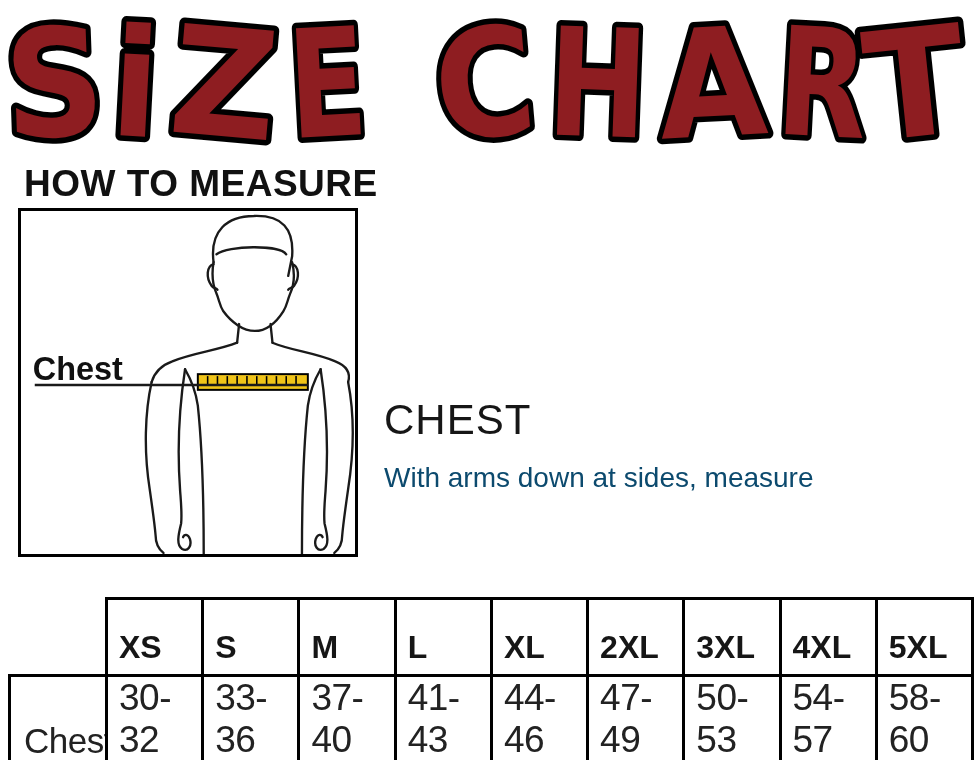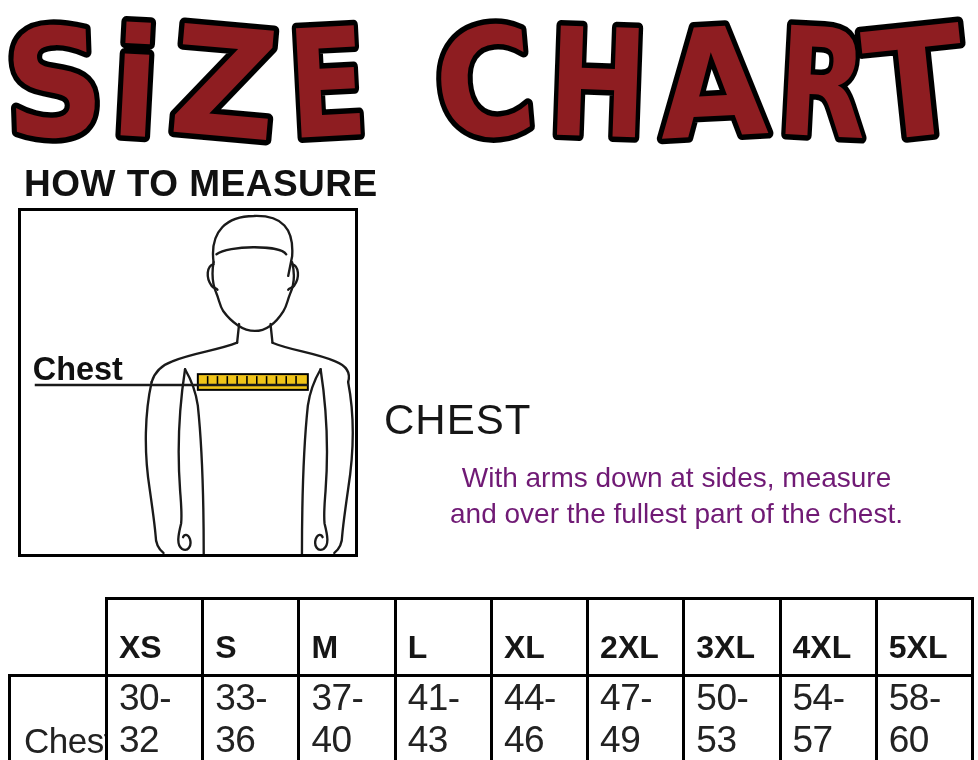--- a/index.html
+++ b/index.html
@@ -65,23 +65,22 @@
   .inst-heading {
     font-size: 42px;
     font-weight: normal;
     letter-spacing: 1px;
     color: #161616;
     margin-bottom: 16px;
   }
   .inst-line {
     font-size: 28px;
     line-height: 36px;
-    color: #701a75;
+    color: #0c4a6e;
     white-space: nowrap;
-    text-align: center;
   }
 
   
   .size-table {
     position: absolute;
     left: 8px; top: 597px;
     border-collapse: collapse;
     table-layout: fixed;
     width: 966px;
   }
@@ -172,21 +171,20 @@
 
       <line class="measure-line" x1="14" y1="177" x2="292" y2="177"></line>
 
       <text class="chest-svg-label" x="12" y="172">Chest</text>
     </svg>
   </div>
 
   <div class="inst">
     <div class="inst-heading">CHEST</div>
     <div class="inst-line">With arms down at sides, measure</div>
-    <div class="inst-line">and over the fullest part of the chest.</div>
   </div>
 
   <table class="size-table">
     <colgroup>
       <col style="width:97px">
       <col>
         <col>
         <col>
         <col>
         <col>

